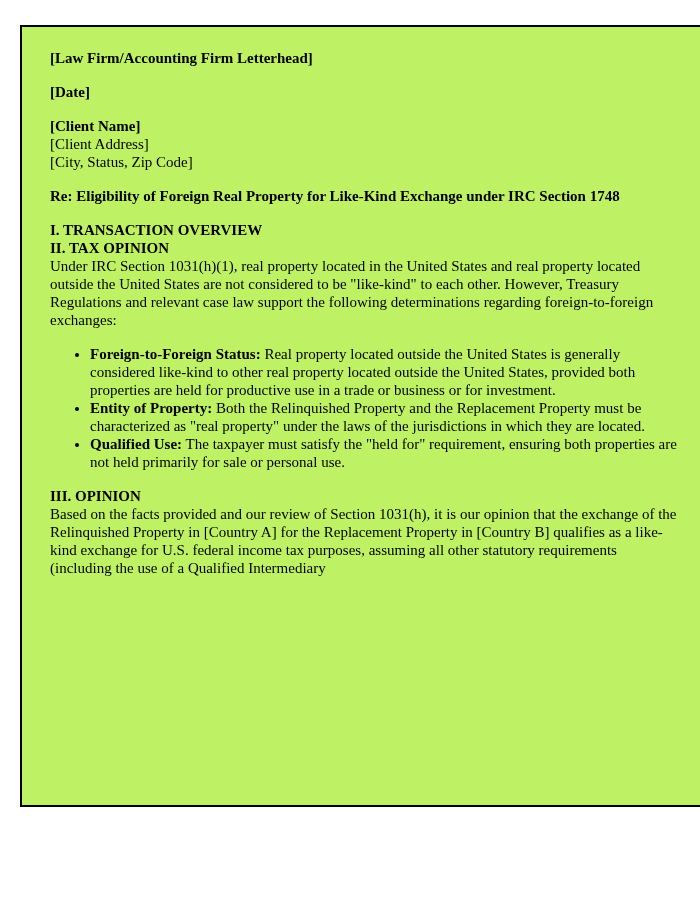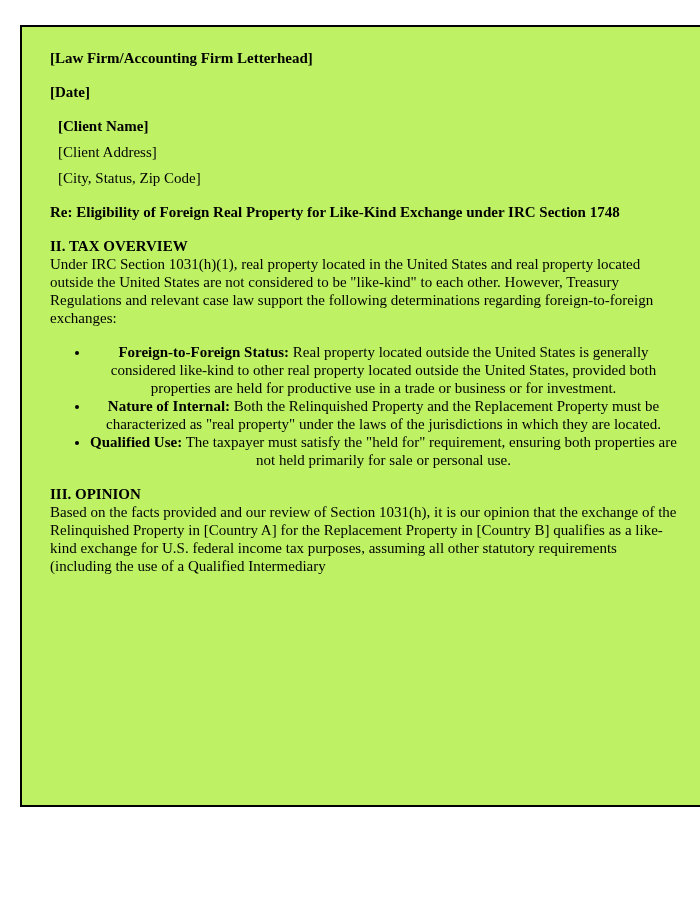--- a/index.html
+++ b/index.html
@@ -24,27 +24,26 @@
     line-height: 1.2;
     background: #bef264;
   }
   p { margin: 0 0 16px 0; }
   .heading {
     font-weight: bold;
     font-size: 15px;
     margin: 0;
   }
   .bold { font-weight: bold; }
-  .addr-line { margin: 8px; }
+  .addr-line { margin: 0; }
   .addr-block { margin: 0 0 16px 0; }
   ul.bullet-list {
     margin: 8px 0 16px 0;
     padding-left: 40px;
     list-style-type: disc;
-    text-align: center;
   }
   ul.bullet-list li { margin: 0; }
 </style>
 </head>
 <body>
 
 <div class="page-frame">
 
   <p class="bold">[Law Firm/Accounting Firm Letterhead]</p>
 
@@ -54,31 +53,32 @@
     <p class="addr-line bold">[Client Name]</p>
     <p class="addr-line">[Client Address]</p>
     <p class="addr-line">[City, Status, Zip Code]</p>
   </div>
 
   <p class="bold">Re: Eligibility of Foreign Real Property for Like-Kind Exchange under IRC Section 1748</p>
 
 
 
   <div>
+    <p class="heading">I. TRANSACTION OVERVIEW</p>
   </div>
 
   <div>
-    <p class="heading">II. TAX OVERVIEW</p>
+    <p class="heading">II. TAX OPINION</p>
     <p>Under IRC Section 1031(h)(1), real property located in the United States and real property located outside the United States are not considered to be "like-kind" to each other. However, Treasury Regulations and relevant case law support the following determinations regarding foreign-to-foreign exchanges:</p>
     <ul class="bullet-list">
       <li>
         <span class="bold">Foreign-to-Foreign Status:</span><span> Real property located outside the United States is generally considered like-kind to other real property located outside the United States, provided both properties are held for productive use in a trade or business or for investment.</span>
       </li>
       <li>
-        <span class="bold">Nature of Internal:</span><span> Both the Relinquished Property and the Replacement Property must be characterized as "real property" under the laws of the jurisdictions in which they are located.</span>
+        <span class="bold">Entity of Property:</span><span> Both the Relinquished Property and the Replacement Property must be characterized as "real property" under the laws of the jurisdictions in which they are located.</span>
       </li>
       <li>
         <span class="bold">Qualified Use:</span><span> The taxpayer must satisfy the "held for" requirement, ensuring both properties are not held primarily for sale or personal use.</span>
       </li>
     </ul>
   </div>
 
   <div>
     <p class="heading">III. OPINION</p>
     <p>Based on the facts provided and our review of Section 1031(h), it is our opinion that the exchange of the Relinquished Property in [Country A] for the Replacement Property in [Country B] qualifies as a like-kind exchange for U.S. federal income tax purposes, assuming all other statutory requirements (including the use of a Qualified Intermediary</p>

